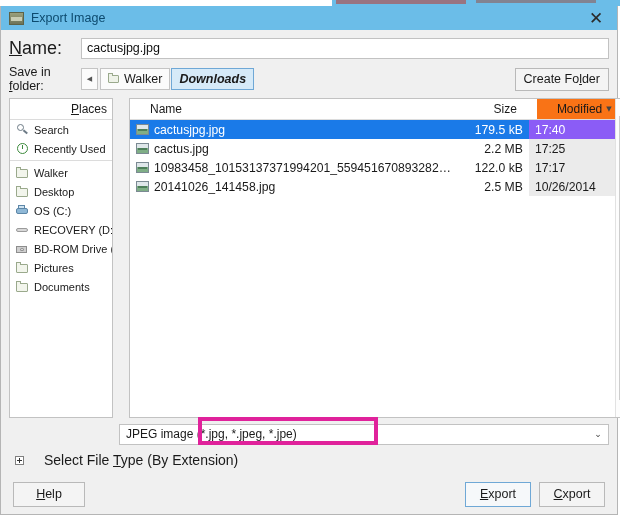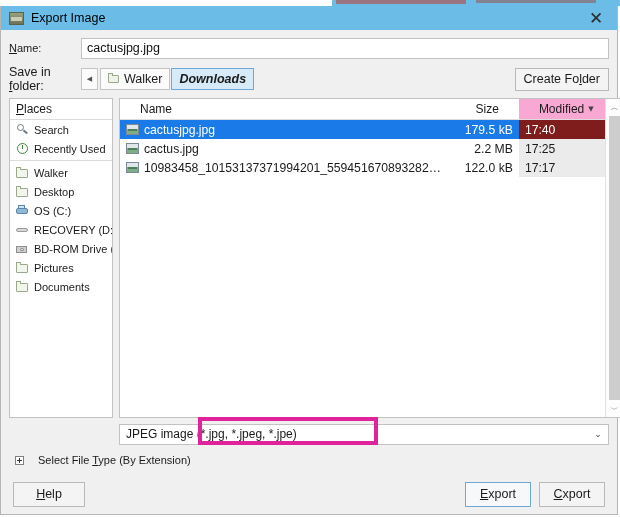--- a/index.html
+++ b/index.html
@@ -50,35 +50,35 @@
     background: linear-gradient(#9aa07c, #6d7357);
     border: 1px solid #5d6246;
     box-sizing: border-box;
     position: relative;
   }
   .title-icon::after {
     content: ""; position: absolute; left: 1px; top: 4px;
     width: 11px; height: 4px;
     background: #c9cdb4;
   }
-  .title-text { font-size: 12.5px; color: #000000; }
+  .title-text { font-size: 12.5px; color: #0c4a6e; }
   .close-btn {
     position: absolute; right: 0; top: 0; width: 42px; height: 24px;
     display: flex; align-items: center; justify-content: center;
     font-size: 17px; color: #2b2b2b; font-family: "DejaVu Sans", sans-serif;
     line-height: 1;
   }
 
   .body-area { padding: 0 8px; }
 
   
   .row-name {
     display: flex; align-items: center; height: 32px; margin-top: 2px;
   }
-  .lbl-name { width: 72px; font-size: 11px; }
+  .lbl-name { width: 72px; font-size: 18px; }
   .name-input {
     flex: 1; height: 21px; background: #fff;
     border: 1px solid #c2c2c2;
     font-family: "Liberation Sans", sans-serif;
     font-size: 12.5px; color: #111;
     padding: 0 5px; box-sizing: border-box;
     outline: none;
   }
 
   
@@ -120,21 +120,21 @@
     background: #eef2e8; box-sizing: border-box;
   }
   .create-folder {
     margin-left: auto; height: 23px; padding: 0 8px;
     background: #f4f4f4; border: 1px solid #b9b9b9;
     font-size: 12.5px; box-sizing: border-box;
     display: flex; align-items: center;
   }
 
   
-  .panes { display: flex; gap: 6px; height: 320px; margin-top: 4px; }
+  .panes { display: flex; gap: 16px; height: 320px; margin-top: 4px; text-align: right; }
 
   .places-pane {
     width: 104px; background: #fff;
     border: 1px solid #c2c2c2; box-sizing: border-box;
     display: flex; flex-direction: column;
   }
   .places-head {
     font-size: 12px; padding: 3px 5px 3px 6px;
     border-bottom: 1px solid #dcdcdc;
     background: #fff;
@@ -216,36 +216,36 @@
     display: flex; height: 20px; align-items: stretch;
     border-bottom: 1px solid #dcdcdc; background: #fff;
     font-size: 12px;
   }
   .fl-head .col {
     display: flex; align-items: center; padding: 0 20px;
     box-sizing: border-box;
   }
   .col-name { flex: 1; min-width: 0; }
   .col-size { width: 72px; justify-content: flex-end; }
-  .col-mod  { width: 86px; background: #f9a8d4; gap: 4px; }
+  .col-mod  { width: 78px; background: #f97316; gap: 4px; }
   .sort-arrow {
     margin-left: auto; font-size: 7px; color: #444;
     font-family: "DejaVu Sans", sans-serif;
   }
   .fl-rows { flex: 1; overflow: hidden; }
   .fl-row {
     display: flex; height: 19px; align-items: stretch; font-size: 12.2px;
   }
   .fl-row .cell { display: flex; align-items: center; padding: 0 6px; box-sizing: border-box; }
   .cell-name { flex: 1; min-width: 0; gap: 5px; overflow: hidden; white-space: nowrap; }
   .cell-name .txt { overflow: hidden; text-overflow: ellipsis; white-space: nowrap; }
   .cell-size { width: 72px; justify-content: flex-end; }
   .cell-mod  { width: 86px; background: #ebebeb; }
   .fl-row.selected { background: #1a7ae8; color: #fff; }
-  .fl-row.selected .cell-mod { background: #7f1d1d; }
+  .fl-row.selected .cell-mod { background: #8b5cf6; }
 
   .img-ico { width: 13px; height: 11px; flex: none; position: relative;
     border: 1px solid #7b8a93; box-sizing: border-box;
     background: linear-gradient(#dfe7ea 0 40%, #7fae86 40% 100%);
   }
   .img-ico::after {
     content: ""; position: absolute; left: 1px; top: 4px;
     width: 9px; height: 2px; background: #4d7f5a;
   }
 
@@ -279,22 +279,22 @@
     font-size: 9px; color: #444; font-family: "DejaVu Sans", sans-serif;
   }
   .highlight-box {
     position: absolute; left: 189px; top: -3px;
     width: 180px; height: 28px;
     border: 4px solid #e0229b; box-sizing: border-box;
     pointer-events: none;
   }
 
   .row-expander {
-    display: flex; align-items: center; gap: 14px;
-    height: 24px; padding-left: 6px; font-size: 11px;
+    display: flex; align-items: center; gap: 20px;
+    height: 24px; padding-left: 6px; font-size: 14px;
   }
   .exp-box {
     width: 9px; height: 9px; border: 1px solid #808080;
     box-sizing: border-box; position: relative; background: #fff;
   }
   .exp-box::before {
     content: ""; position: absolute; left: 1px; top: 3.2px;
     width: 5px; height: 1px; background: #333;
   }
   .exp-box::after {
@@ -433,20 +433,28 @@
                 <div class="cell cell-mod">17:25</div>
               </div>
               <div class="fl-row">
                 <div class="cell cell-name">
                   <span class="img-ico"></span>
                   <span class="txt">10983458_10153137371994201_559451670893282…</span>
                 </div>
                 <div class="cell cell-size">122.0 kB</div>
                 <div class="cell cell-mod">17:17</div>
               </div>
+              <div class="fl-row">
+                <div class="cell cell-name">
+                  <span class="img-ico"></span>
+                  <span class="txt">20141026_141458.jpg</span>
+                </div>
+                <div class="cell cell-size">2.5 MB</div>
+                <div class="cell cell-mod">10/26/2014</div>
+              </div>
             </div>
           </div>
           <div class="vscroll">
             <div class="vs-arrow">︿</div>
             <div class="vs-track"></div>
             <div class="vs-arrow">﹀</div>
           </div>
         </div>
       </div>
 

